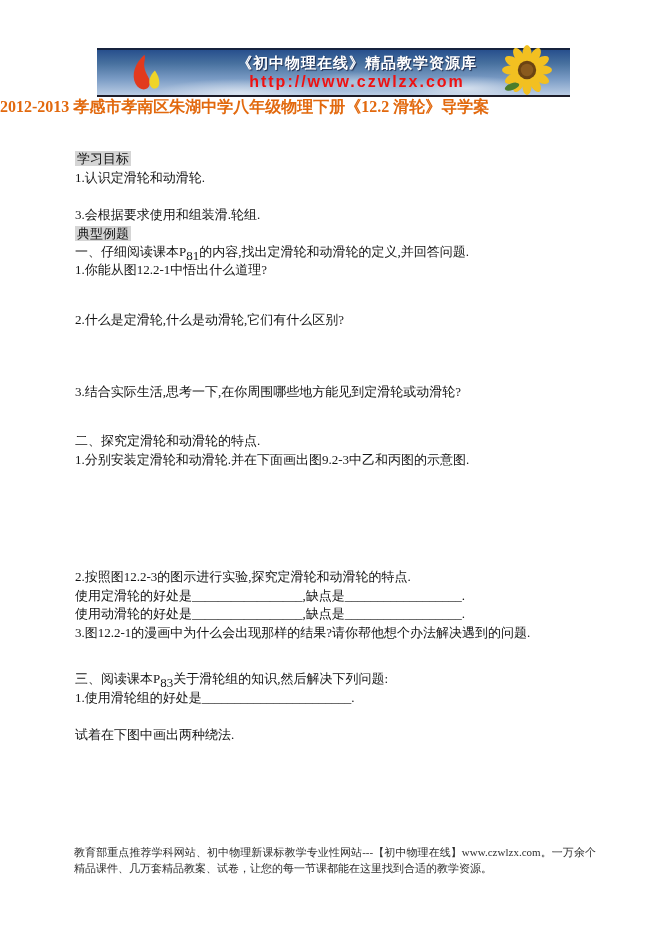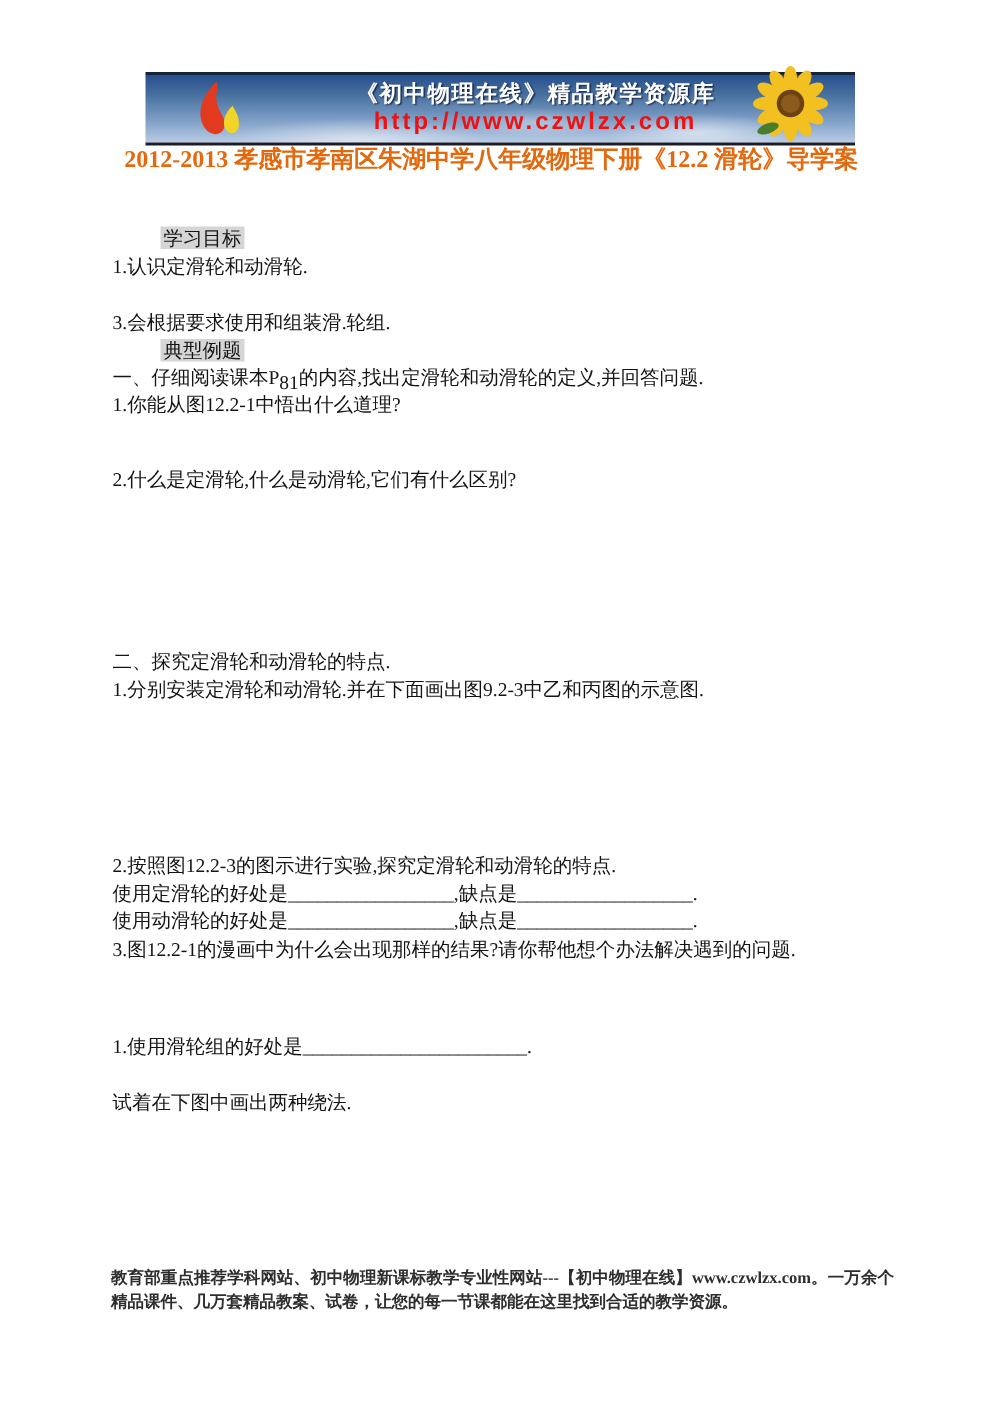--- a/index.html
+++ b/index.html
@@ -36,36 +36,35 @@
   }
   .banner-url{
     color:#ee1111;font-weight:bold;font-size:16px;line-height:17px;
     letter-spacing:2px;white-space:nowrap;
     font-family:Liberation Sans, sans-serif;
   }
   .sunflower{position:absolute;right:18px;bottom:-4px;}
   
   .doc-title{
     position:absolute;left:0;top:96px;width:655px;
-    text-align:center;
     color:#e2690e;font-weight:bold;font-size:16px;line-height:22px;
     white-space:nowrap;
     font-family:"Liberation Serif","DejaVu Serif",serif;
   }
   
   .ln{
     position:absolute;left:75px;
     font-size:13px;line-height:17px;white-space:nowrap;color:#141414;
   }
-  .hl{background:#d5d5d5;padding:0 2px;margin-left:32px;}
+  .hl{background:#d5d5d5;padding:0 2px;}
   sub.sub{font-size:13px;}
   
   .footer{
     position:absolute;left:74px;top:845px;width:522px;
-    font-size:11px;line-height:15.5px;font-weight:bold;color:#2e2e2e;
+    font-size:11px;line-height:15.5px;font-weight:normal;color:#2e2e2e;
     text-align:justify;word-break:break-all;
     font-family:"Liberation Serif","DejaVu Serif",serif;
   }
 </style>
 </head>
 <body>
 
 <div class="page">
 
   <div class="banner">
@@ -106,26 +105,28 @@
 
   <div class="ln" style="top:150px"><span class="hl">学习目标</span></div>
   <div class="ln" style="top:169px">1.认识定滑轮和动滑轮.</div>
   <div class="ln" style="top:206px">3.会根据要求使用和组装滑.轮组.</div>
 
   <div class="ln" style="top:225px"><span class="hl">典型例题</span></div>
 
   <div class="ln" style="top:243px"><span>一、仔细阅读课本P</span><sub class="sub">81</sub><span>的内容,找出定滑轮和动滑轮的定义,并回答问题.</span></div>
   <div class="ln" style="top:261px">1.你能从图12.2-1中悟出什么道理?</div>
   <div class="ln" style="top:311px">2.什么是定滑轮,什么是动滑轮,它们有什么区别?</div>
+  <div class="ln" style="top:383px">3.结合实际生活,思考一下,在你周围哪些地方能见到定滑轮或动滑轮?</div>
 
   <div class="ln" style="top:432px">二、探究定滑轮和动滑轮的特点.</div>
   <div class="ln" style="top:451px">1.分别安装定滑轮和动滑轮.并在下面画出图9.2-3中乙和丙图的示意图.</div>
   <div class="ln" style="top:568px">2.按照图12.2-3的图示进行实验,探究定滑轮和动滑轮的特点.</div>
   <div class="ln" style="top:587px">使用定滑轮的好处是_________________,缺点是__________________.</div>
   <div class="ln" style="top:605px">使用动滑轮的好处是_________________,缺点是__________________.</div>
   <div class="ln" style="top:624px">3.图12.2-1的漫画中为什么会出现那样的结果?请你帮他想个办法解决遇到的问题.</div>
 
+  <div class="ln" style="top:670px"><span>三、阅读课本P</span><sub class="sub">83</sub><span>关于滑轮组的知识,然后解决下列问题:</span></div>
   <div class="ln" style="top:689px">1.使用滑轮组的好处是_______________________.</div>
   <div class="ln" style="top:726px">试着在下图中画出两种绕法.</div>
 
   <div class="footer">教育部重点推荐学科网站、初中物理新课标教学专业性网站---【初中物理在线】www.czwlzx.com。一万余个精品课件、几万套精品教案、试卷，让您的每一节课都能在这里找到合适的教学资源。</div>
 
 </div>
 
 </body></html>

